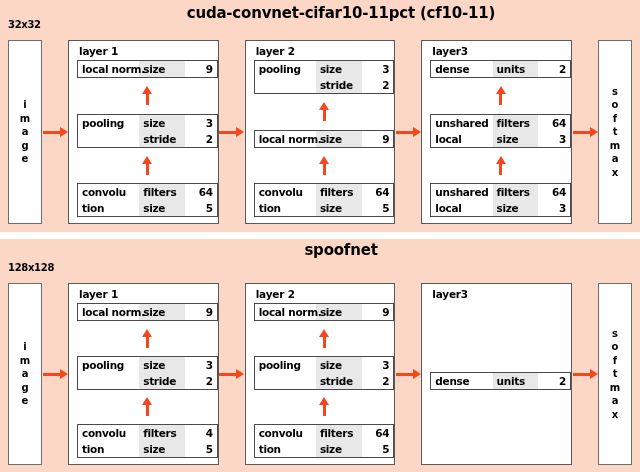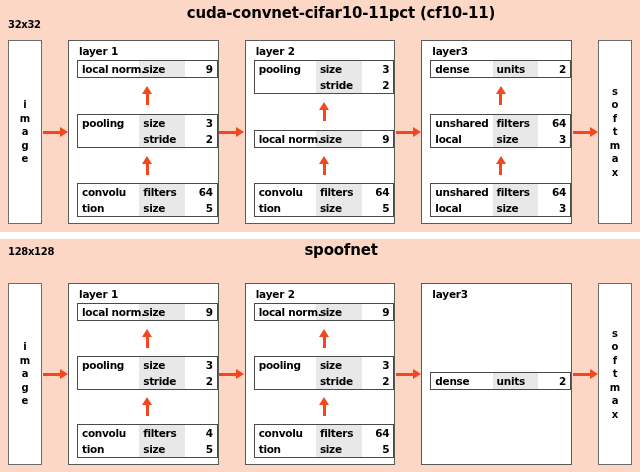--- a/index.html
+++ b/index.html
@@ -40,21 +40,21 @@
 
   .size-label {
     position: absolute;
     left: 8px;
     font-size: 10px;
     font-weight: bold;
     color: #000;
     letter-spacing: -0.3px;
   }
   #panel-top .size-label    { top: 19px; }
-  #panel-bottom .size-label { top: 7px; }
+  #panel-bottom .size-label { top: 23px; }
 
   
   .flow {
     position: absolute;
     left: 0;
     width: 640px;
     display: flex;
     align-items: stretch;
     box-sizing: border-box;
     padding: 0 8px;

